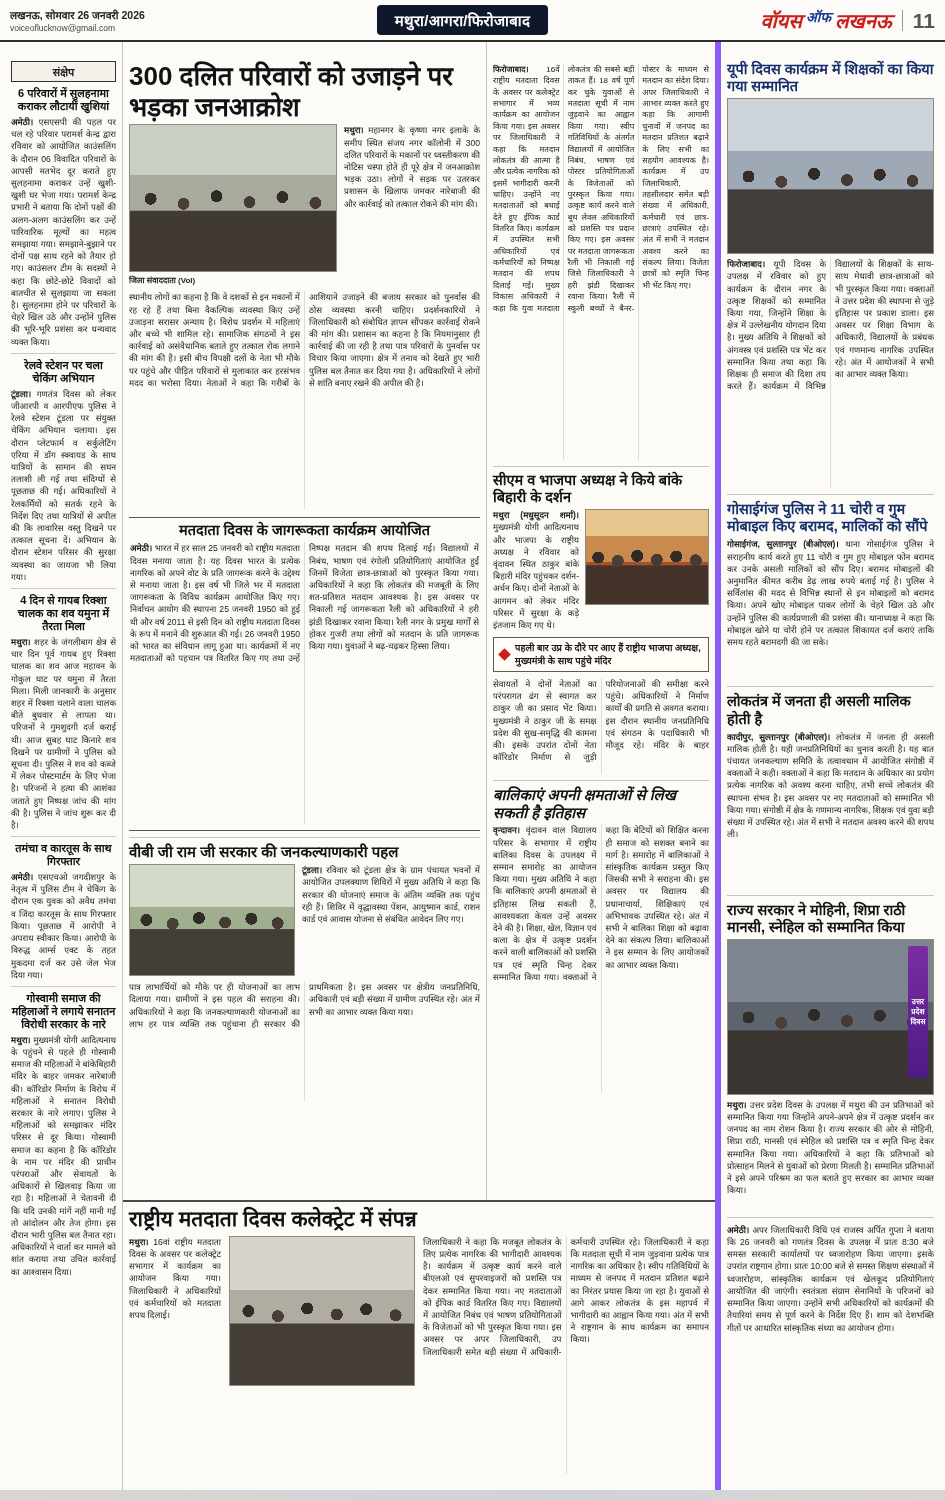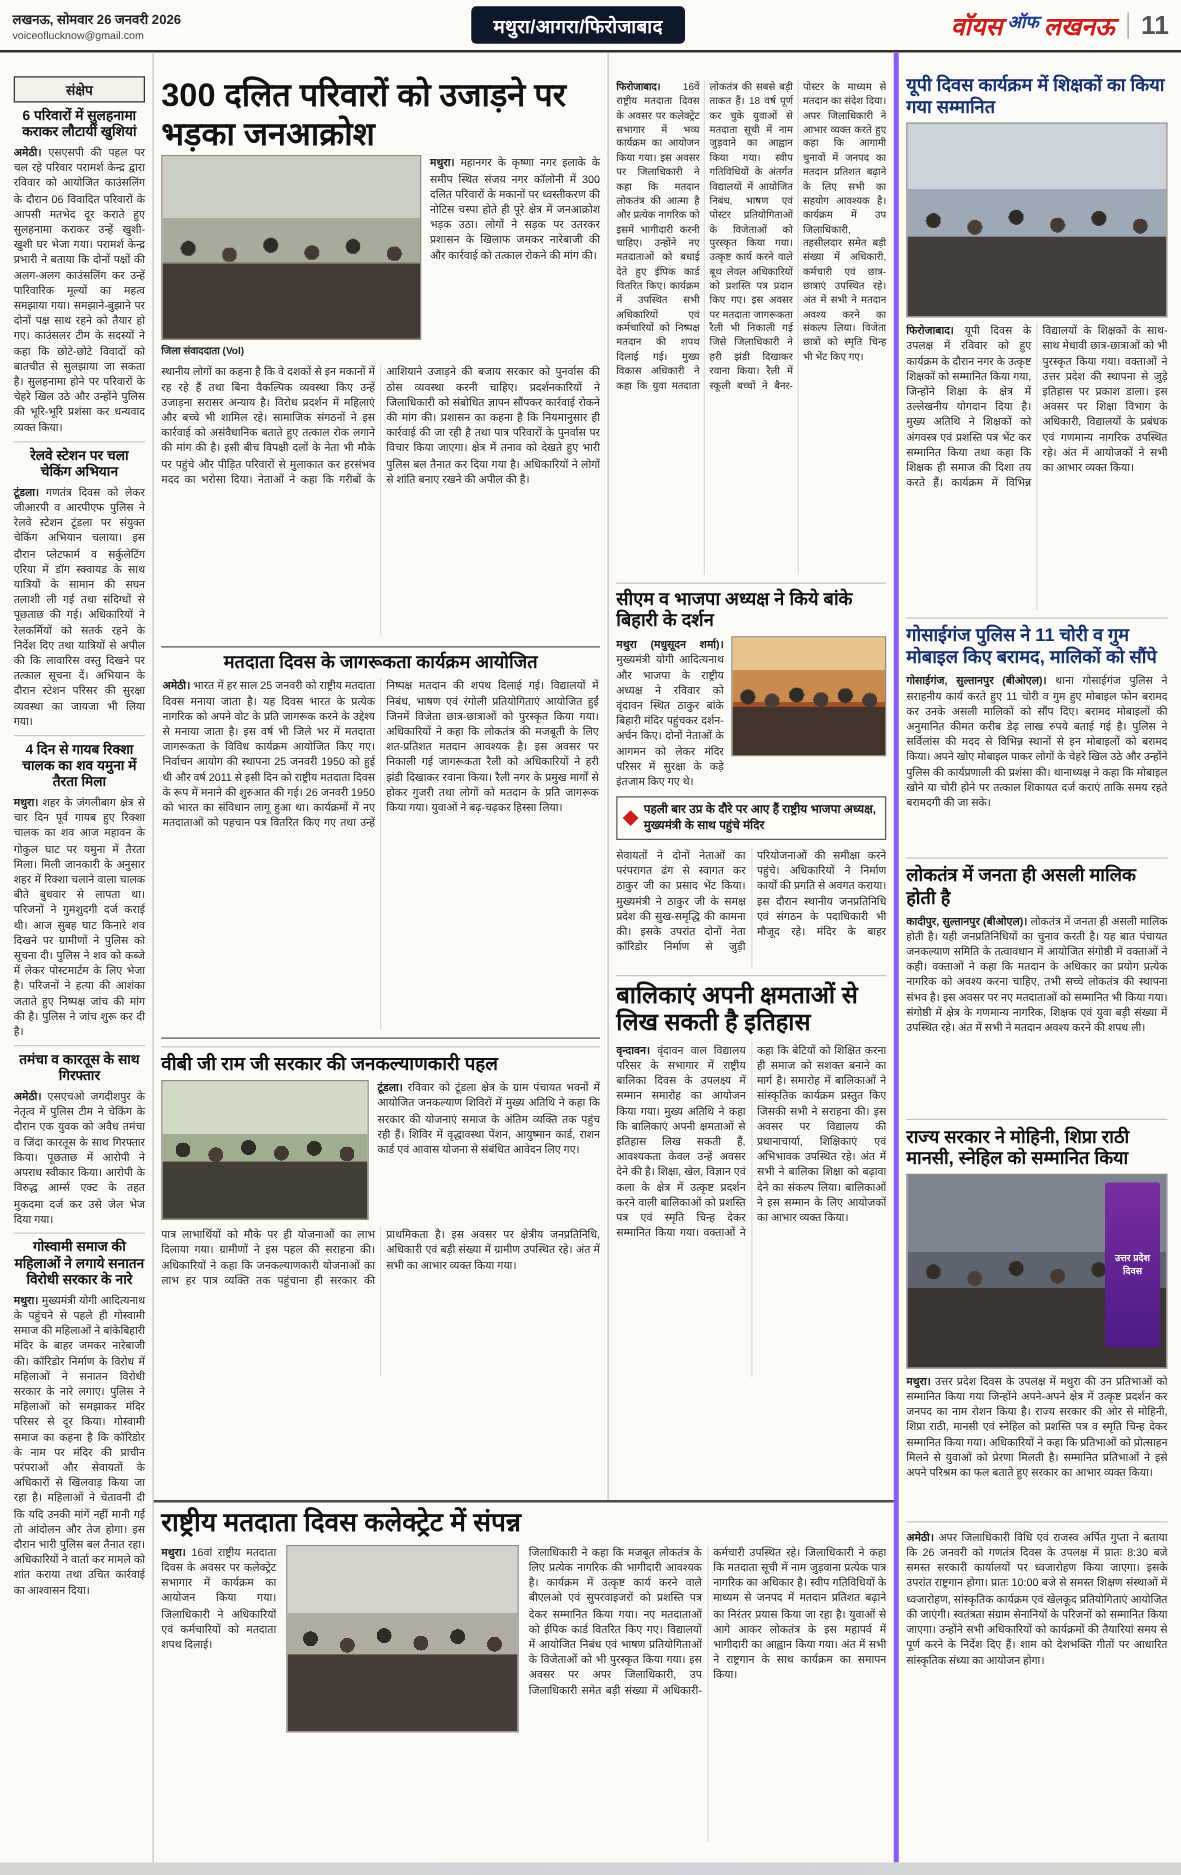--- a/index.html
+++ b/index.html
@@ -18,21 +18,21 @@
   .mh-pagenum{font-size:21px;font-weight:bold;color:#555;border-left:1.5px solid #999;padding-left:10px;line-height:1;}
   
   .content{flex:1;display:flex;min-height:0;padding:0 5px;box-sizing:border-box;}
   .col{box-sizing:border-box;padding:19px 6px;overflow:hidden;}
   .col-briefs{width:118px;border-right:1px solid #c6c1b7;}
   .center{width:592px;display:flex;flex-direction:column;min-height:0;}
   .center-top{display:flex;flex:1;min-height:0;overflow:hidden;}
   .col-main{width:364px;border-right:1px solid #c6c1b7;}
   .col-mid{flex:1;}
   .bottom-story{height:290px;border-top:2px solid #4a4a4a;padding:5px 6px;box-sizing:border-box;overflow:hidden;}
-  .col-right{flex:1;border-left:4px solid #8b5cf6;}
+  .col-right{flex:1;border-left:6px solid #8b5cf6;}
   
   .bd{font-size:8.6px;line-height:1.42;text-align:justify;color:#1d1d1d;margin:0;}
   .bd .dl{font-weight:bold;}
   .cols2{column-count:2;column-gap:9px;column-rule:1px solid #e0dbd1;}
   .cols3{column-count:3;column-gap:8px;column-rule:1px solid #e0dbd1;font-size:8px;}
   .hl{font-weight:bold;color:#121212;line-height:1.18;margin:0 0 3px 0;}
   .navy{color:#16316b;}
   .sep{border:0;border-top:1px solid #c9c4ba;margin:6px 0 5px 0;}
   
   .briefs-label{border:1.5px solid #333;font-weight:bold;font-size:11px;text-align:center;padding:2px 0;margin-bottom:5px;background:#f3f1ea;}
@@ -74,34 +74,34 @@
   .wf-body2{margin-top:5px;height:120px;overflow:hidden;}
   
   .mid-head{font-size:14.5px;}
   .collect-body{height:396px;overflow:hidden;margin-top:3px;}
   .tm-row{display:flex;gap:6px;margin-top:2px;}
   .tm-photo{width:124px;height:96px;flex:none;}
   .hibox{border:1.5px solid #5a5a5a;background:#fffdf6;display:flex;gap:6px;align-items:center;padding:4px 6px;margin:6px 0;}
   .hibox .diamond{width:9px;height:9px;background:#c9201d;transform:rotate(45deg);flex:none;}
   .hibox .hitext{font-size:9.5px;font-weight:bold;color:#1a1a1a;line-height:1.3;}
   .tm-body2{height:96px;overflow:hidden;}
-  .girls-head{font-size:19px;margin-top:2px;}
+  .girls-head{font-size:15px;margin-top:2px;font-style:italic;}
   .girls-body{height:268px;overflow:hidden;margin-top:3px;}
   
   .r-art{border-bottom:1px solid #c9c4ba;padding-bottom:6px;margin-bottom:6px;}
   .r-art:last-child{border-bottom:0;}
   .r-head{font-size:14.5px;}
   .r-photo{width:100%;height:156px;margin:3px 0 4px 0;}
   .r-body{overflow:hidden;}
   .updivas-body{height:230px;}
   .mobiles-body{height:142px;}
   .demo-body{height:158px;}
   .award-body{height:112px;}
   .republic-body{height:206px;}
-  .banner{position:absolute;top:6px;right:5px;width:44px;height:86%;background:linear-gradient(180deg,#7a2ea0,#4d1a86);color:#fff;font-size:7.5px;font-weight:bold;text-align:center;display:flex;align-items:center;justify-content:center;padding:2px;box-sizing:border-box;border-radius:2px;line-height:1.3;}
+  .banner{position:absolute;top:6px;right:5px;width:20px;height:86%;background:linear-gradient(180deg,#7a2ea0,#4d1a86);color:#fff;font-size:7.5px;font-weight:bold;text-align:center;display:flex;align-items:center;justify-content:center;padding:2px;box-sizing:border-box;border-radius:2px;line-height:1.3;}
   
   .bot-head{font-size:21px;margin:0 0 4px 0;}
   .bot-row{display:flex;gap:8px;height:238px;overflow:hidden;}
   .bot-col1{width:92px;flex:none;}
   .bot-photo{width:186px;height:150px;flex:none;}
   .bot-col3{flex:1;}
   
   .footer{height:10px;background:linear-gradient(90deg,#d8d6d1,#cfd4da 60%,#d8d6d1);}
 </style>
 </head>
@@ -176,21 +176,21 @@
             <h2 class="hl voter-head">मतदाता दिवस के जागरूकता कार्यक्रम आयोजित</h2>
             <p class="bd cols2 voter-body"><b class="dl">अमेठी।</b> <span>भारत में हर साल 25 जनवरी को राष्ट्रीय मतदाता दिवस मनाया जाता है। यह दिवस भारत के प्रत्येक नागरिक को अपने वोट के प्रति जागरूक करने के उद्देश्य से मनाया जाता है। इस वर्ष भी जिले भर में मतदाता जागरूकता के विविध कार्यक्रम आयोजित किए गए। निर्वाचन आयोग की स्थापना 25 जनवरी 1950 को हुई थी और वर्ष 2011 से इसी दिन को राष्ट्रीय मतदाता दिवस के रूप में मनाने की शुरुआत की गई। 26 जनवरी 1950 को भारत का संविधान लागू हुआ था। कार्यक्रमों में नए मतदाताओं को पहचान पत्र वितरित किए गए तथा उन्हें निष्पक्ष मतदान की शपथ दिलाई गई। विद्यालयों में निबंध, भाषण एवं रंगोली प्रतियोगिताएं आयोजित हुईं जिनमें विजेता छात्र-छात्राओं को पुरस्कृत किया गया। अधिकारियों ने कहा कि लोकतंत्र की मजबूती के लिए शत-प्रतिशत मतदान आवश्यक है। इस अवसर पर निकाली गई जागरूकता रैली को अधिकारियों ने हरी झंडी दिखाकर रवाना किया। रैली नगर के प्रमुख मार्गों से होकर गुजरी तथा लोगों को मतदान के प्रति जागरूक किया गया। युवाओं ने बढ़-चढ़कर हिस्सा लिया।</span></p>
           </div>
 
           <hr class="sep">
           <h2 class="hl" style="font-size:15px;">वीबी जी राम जी सरकार की जनकल्याणकारी पहल</h2>
           <div class="wf-row">
             <div class="photo ph-welfare wf-photo">
                 <div class="figures"></div>
               </div>
-            <p class="bd" style="flex:1;"><b class="dl">टूंडला।</b> <span>रविवार को टूंडला क्षेत्र के ग्राम पंचायत भवनों में आयोजित जनकल्याण शिविरों में मुख्य अतिथि ने कहा कि सरकार की योजनाएं समाज के अंतिम व्यक्ति तक पहुंच रही हैं। शिविर में वृद्धावस्था पेंशन, आयुष्मान कार्ड, राशन कार्ड एवं आवास योजना से संबंधित आवेदन लिए गए।</span></p>
+            <p class="bd" style="flex:1;"><b class="dl">टूंडला।</b> <span>रविवार को टूंडला क्षेत्र के ग्राम पंचायत भवनों में आयोजित उपलक्याण शिविरों में मुख्य अतिथि ने कहा कि सरकार की योजनाएं समाज के अंतिम व्यक्ति तक पहुंच रही हैं। शिविर में वृद्धावस्था पेंशन, आयुष्मान कार्ड, राशन कार्ड एवं आवास योजना से संबंधित आवेदन लिए गए।</span></p>
           </div>
           <p class="bd cols2 wf-body2">पात्र लाभार्थियों को मौके पर ही योजनाओं का लाभ दिलाया गया। ग्रामीणों ने इस पहल की सराहना की। अधिकारियों ने कहा कि जनकल्याणकारी योजनाओं का लाभ हर पात्र व्यक्ति तक पहुंचाना ही सरकार की प्राथमिकता है। इस अवसर पर क्षेत्रीय जनप्रतिनिधि, अधिकारी एवं बड़ी संख्या में ग्रामीण उपस्थित रहे। अंत में सभी का आभार व्यक्त किया गया।</p>
         </div>
 
         <div class="col col-mid">
           <p class="bd cols3 collect-body"><b class="dl">फिरोजाबाद।</b> <span>16वें राष्ट्रीय मतदाता दिवस के अवसर पर कलेक्ट्रेट सभागार में भव्य कार्यक्रम का आयोजन किया गया। इस अवसर पर जिलाधिकारी ने कहा कि मतदान लोकतंत्र की आत्मा है और प्रत्येक नागरिक को इसमें भागीदारी करनी चाहिए। उन्होंने नए मतदाताओं को बधाई देते हुए ईपिक कार्ड वितरित किए। कार्यक्रम में उपस्थित सभी अधिकारियों एवं कर्मचारियों को निष्पक्ष मतदान की शपथ दिलाई गई। मुख्य विकास अधिकारी ने कहा कि युवा मतदाता लोकतंत्र की सबसे बड़ी ताकत हैं। 18 वर्ष पूर्ण कर चुके युवाओं से मतदाता सूची में नाम जुड़वाने का आह्वान किया गया। स्वीप गतिविधियों के अंतर्गत विद्यालयों में आयोजित निबंध, भाषण एवं पोस्टर प्रतियोगिताओं के विजेताओं को पुरस्कृत किया गया। उत्कृष्ट कार्य करने वाले बूथ लेवल अधिकारियों को प्रशस्ति पत्र प्रदान किए गए। इस अवसर पर मतदाता जागरूकता रैली भी निकाली गई जिसे जिलाधिकारी ने हरी झंडी दिखाकर रवाना किया। रैली में स्कूली बच्चों ने बैनर-पोस्टर के माध्यम से मतदान का संदेश दिया। अपर जिलाधिकारी ने आभार व्यक्त करते हुए कहा कि आगामी चुनावों में जनपद का मतदान प्रतिशत बढ़ाने के लिए सभी का सहयोग आवश्यक है। कार्यक्रम में उप जिलाधिकारी, तहसीलदार समेत बड़ी संख्या में अधिकारी, कर्मचारी एवं छात्र-छात्राएं उपस्थित रहे। अंत में सभी ने मतदान अवश्य करने का संकल्प लिया। विजेता छात्रों को स्मृति चिन्ह भी भेंट किए गए।</span></p>
 
           <hr class="sep">
           <h2 class="hl mid-head">सीएम व भाजपा अध्यक्ष ने किये बांके बिहारी के दर्शन</h2>
           <div class="tm-row">

